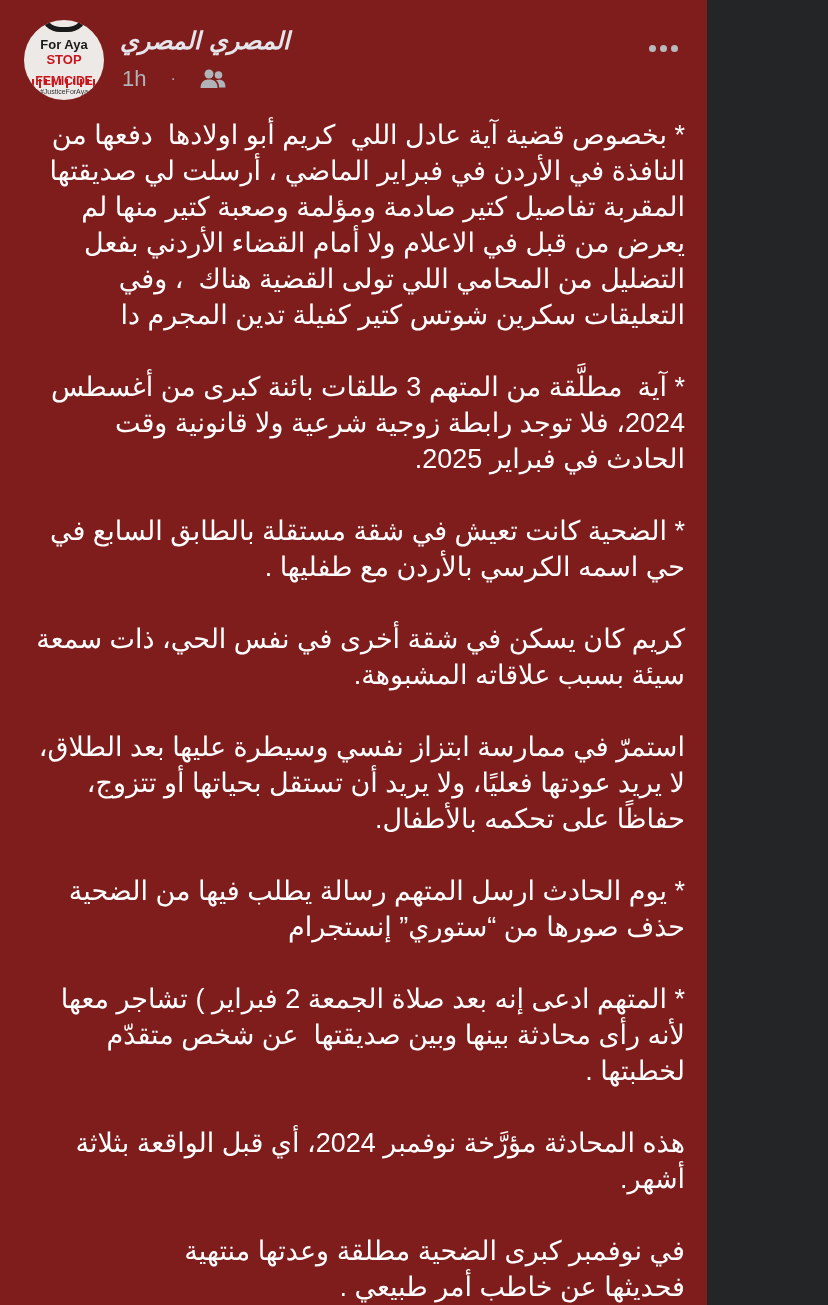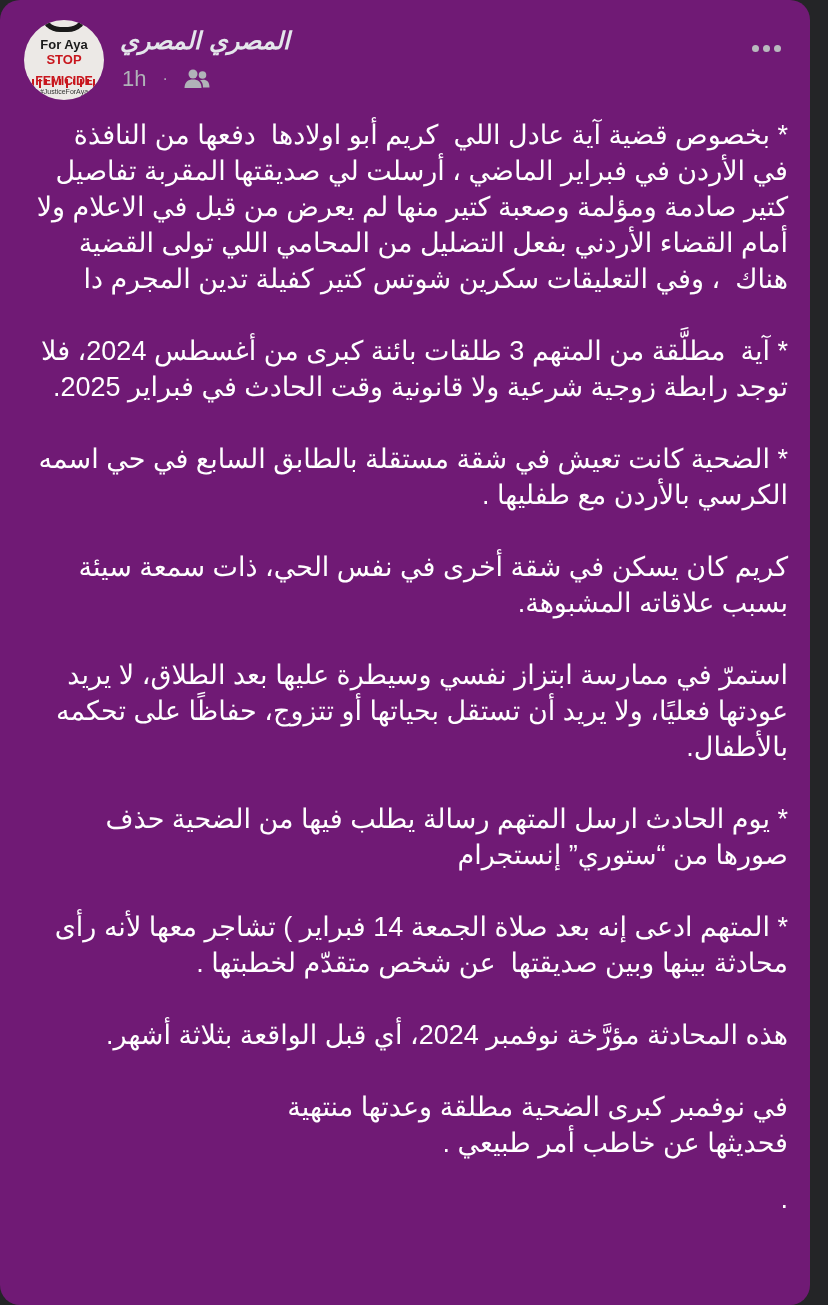--- a/index.html
+++ b/index.html
@@ -6,24 +6,23 @@
     html, body {
       width: 828px;
       height: 1305px;
       background: #242527;
       overflow: hidden;
       font-family: "DejaVu Sans", sans-serif;
       color: #ffffff;
     }
     .post {
       position: relative;
-      width: 810px;
+      width: 707px;
       height: 1305px;
-      background: #701a75;
-      border-radius: 20px;
+      background: #7f1d1d;
     }
     .header {
       position: absolute;
       top: 18px;
       left: 24px;
       right: 24px;
       height: 82px;
     }
     .avatar {
       position: absolute;
@@ -111,21 +110,21 @@
       white-space: nowrap;
       line-height: 34px;
       font-style: italic;
     }
     .meta {
       position: absolute;
       left: 98px;
       top: 48px;
       display: flex;
       align-items: center;
-      gap: 16px;
+      gap: 24px;
       color: #b0b3b8;
       font-family: "Liberation Sans", sans-serif;
       font-size: 22px;
       line-height: 26px;
     }
     .meta .dot {
       font-size: 16px;
       line-height: 26px;
     }
     .meta .audience-icon {
@@ -226,21 +225,21 @@
     <p>* آية  مطلَّقة من المتهم 3 طلقات بائنة كبرى من أغسطس 2024، فلا توجد رابطة زوجية شرعية ولا قانونية وقت الحادث في فبراير 2025.</p>
     <div class="gap"></div>
     <p>* الضحية كانت تعيش في شقة مستقلة بالطابق السابع في حي اسمه الكرسي بالأردن مع طفليها .</p>
     <div class="gap"></div>
     <p>كريم كان يسكن في شقة أخرى في نفس الحي، ذات سمعة سيئة بسبب علاقاته المشبوهة.</p>
     <div class="gap"></div>
     <p>استمرّ في ممارسة ابتزاز نفسي وسيطرة عليها بعد الطلاق، لا يريد عودتها فعليًا، ولا يريد أن تستقل بحياتها أو تتزوج، حفاظًا على تحكمه بالأطفال.</p>
     <div class="gap"></div>
     <p>* يوم الحادث ارسل المتهم رسالة يطلب فيها من الضحية حذف صورها من “ستوري” إنستجرام</p>
     <div class="gap"></div>
-    <p>* المتهم ادعى إنه بعد صلاة الجمعة 14 فبراير ) تشاجر معها لأنه رأى محادثة بينها وبين صديقتها  عن شخص متقدّم لخطبتها .</p>
+    <p>* المتهم ادعى إنه بعد صلاة الجمعة 2 فبراير ) تشاجر معها لأنه رأى محادثة بينها وبين صديقتها  عن شخص متقدّم لخطبتها .</p>
     <div class="gap"></div>
     <p>هذه المحادثة مؤرَّخة نوفمبر 2024، أي قبل الواقعة بثلاثة أشهر.</p>
     <div class="gap"></div>
     <p>في نوفمبر كبرى الضحية مطلقة وعدتها منتهية
 فحديثها عن خاطب أمر طبيعي .</p>
     <div class="gap" style="height:20px"></div>
     <p>.</p>
   </div>
 </div>
 

